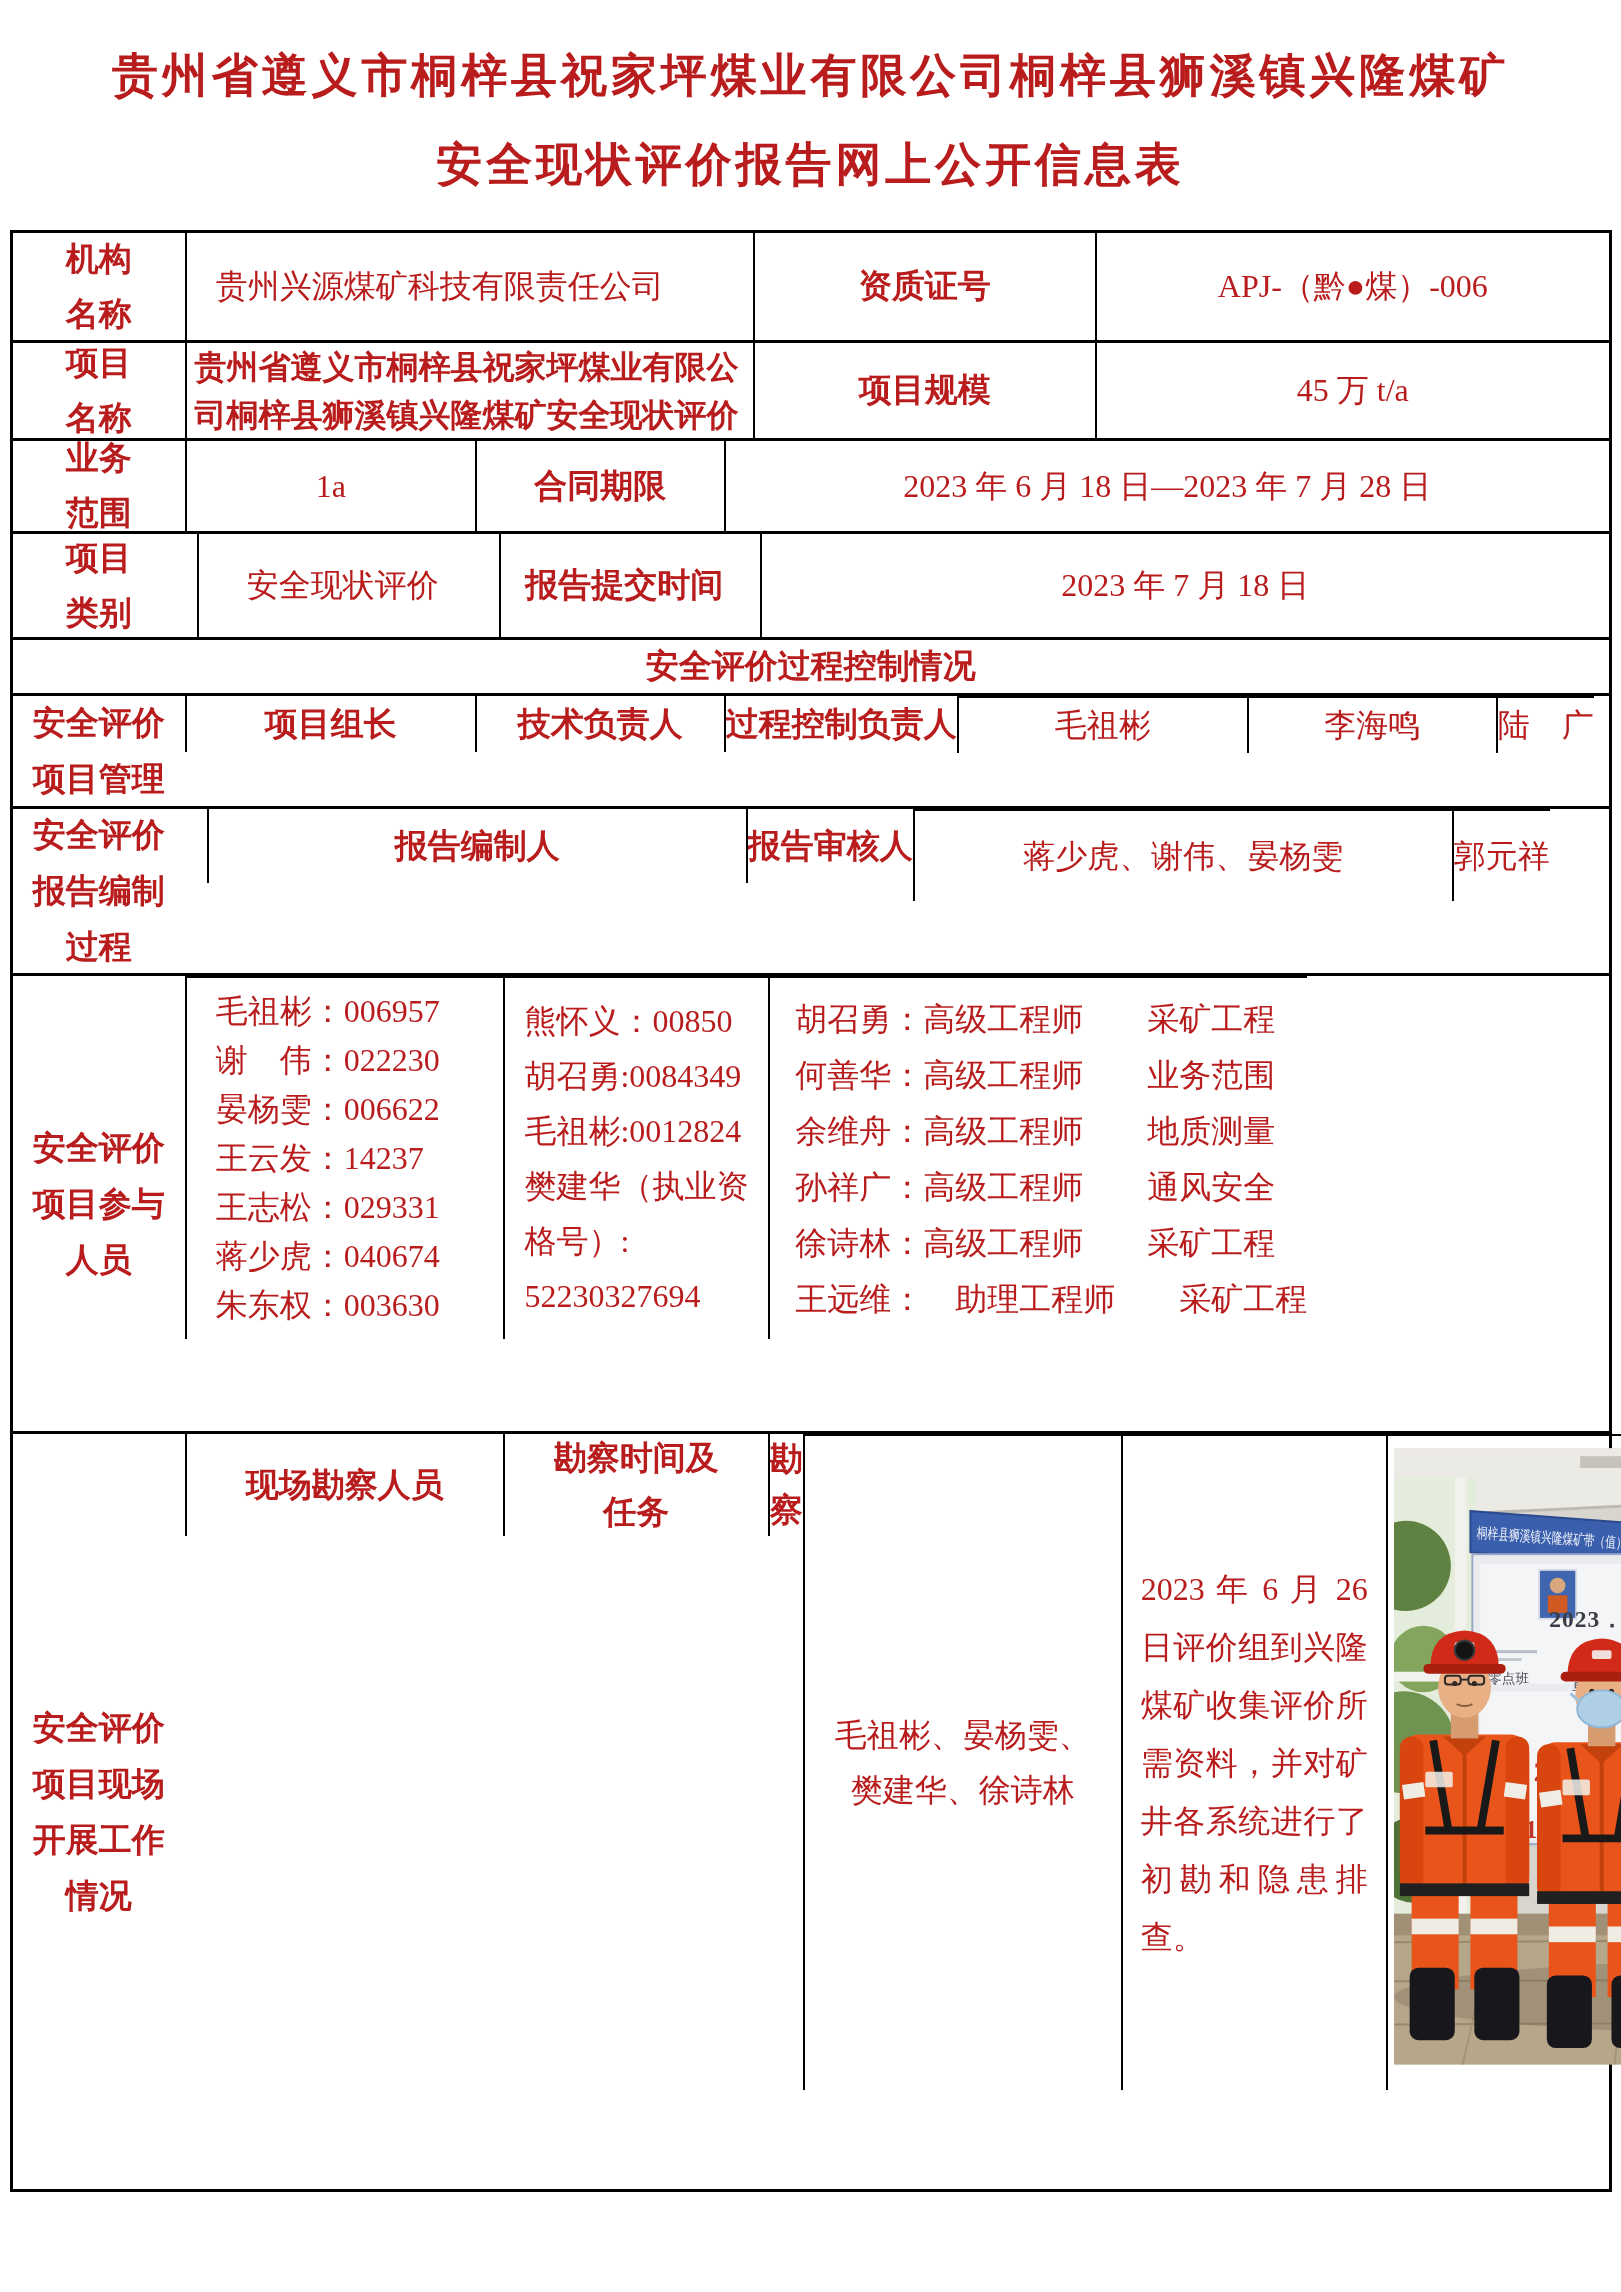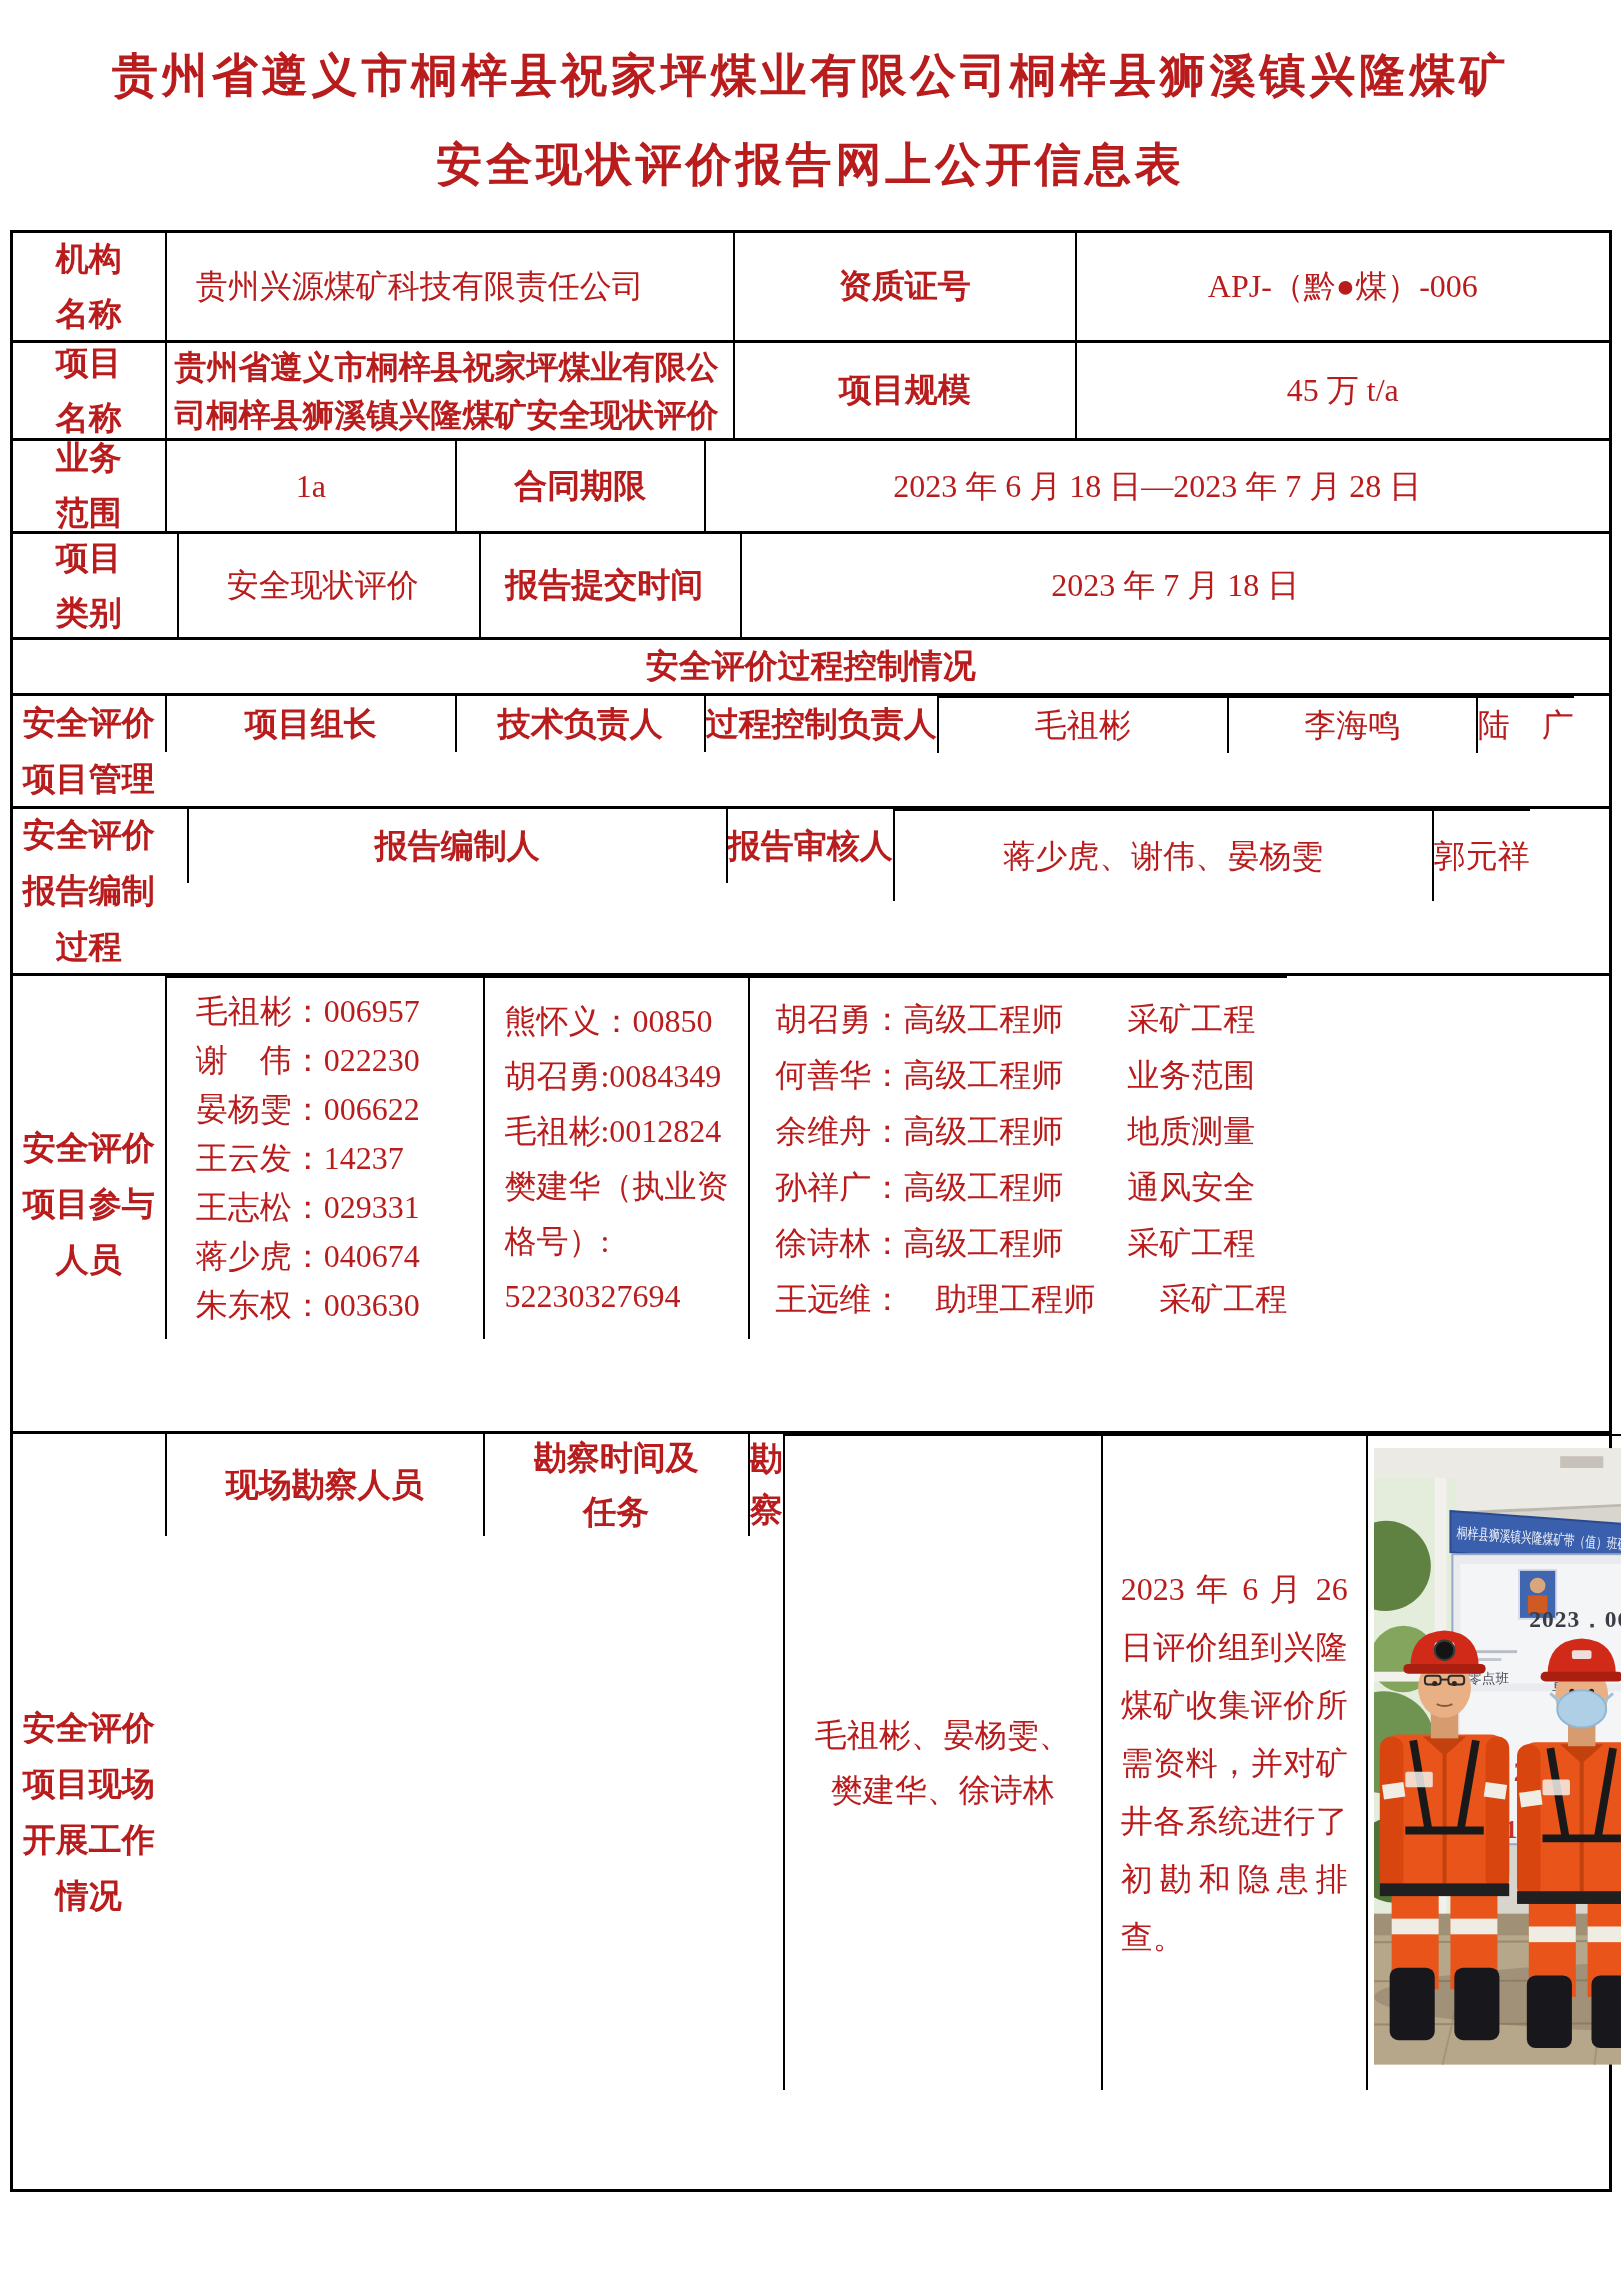--- a/index.html
+++ b/index.html
@@ -26,21 +26,21 @@
   }
   .band > .c:first-child { border-left: none; }
   .b { font-weight: bold; font-size: 33px; }
   .lft { justify-content: flex-start; text-align: left; }
 
   .sub { flex: 1; display: flex; flex-direction: row; min-width: 0; }
   .subrow { display: flex; }
   .subrow.line { border-top: 2.9px solid #000; }
 
   
-  .wlabel { width: 152px; justify-content: center; }
+  .wlabel { width: 172px; justify-content: center; }
   .wA1 { width: 568px; } .wA2 { width: 342px; }
   .wB1 { width: 290px; } .wB2 { width: 249px; }
   .wC1 { width: 539px; }
   .wD1 { width: 318px; } .wD2 { width: 265px; }
   .grow { flex: 1; }
 
   
   .h109 { height: 107px; } .h100 { height: 98px; } .h95 { height: 93px; }
   .h108 { height: 106px; gap: 12px; } .h57 { height: 56px; } .h115 { height: 113px; }
   .h170 { height: 167px; gap: 22px; } .h467 { height: 458px; } .h773 { height: 758px; }

